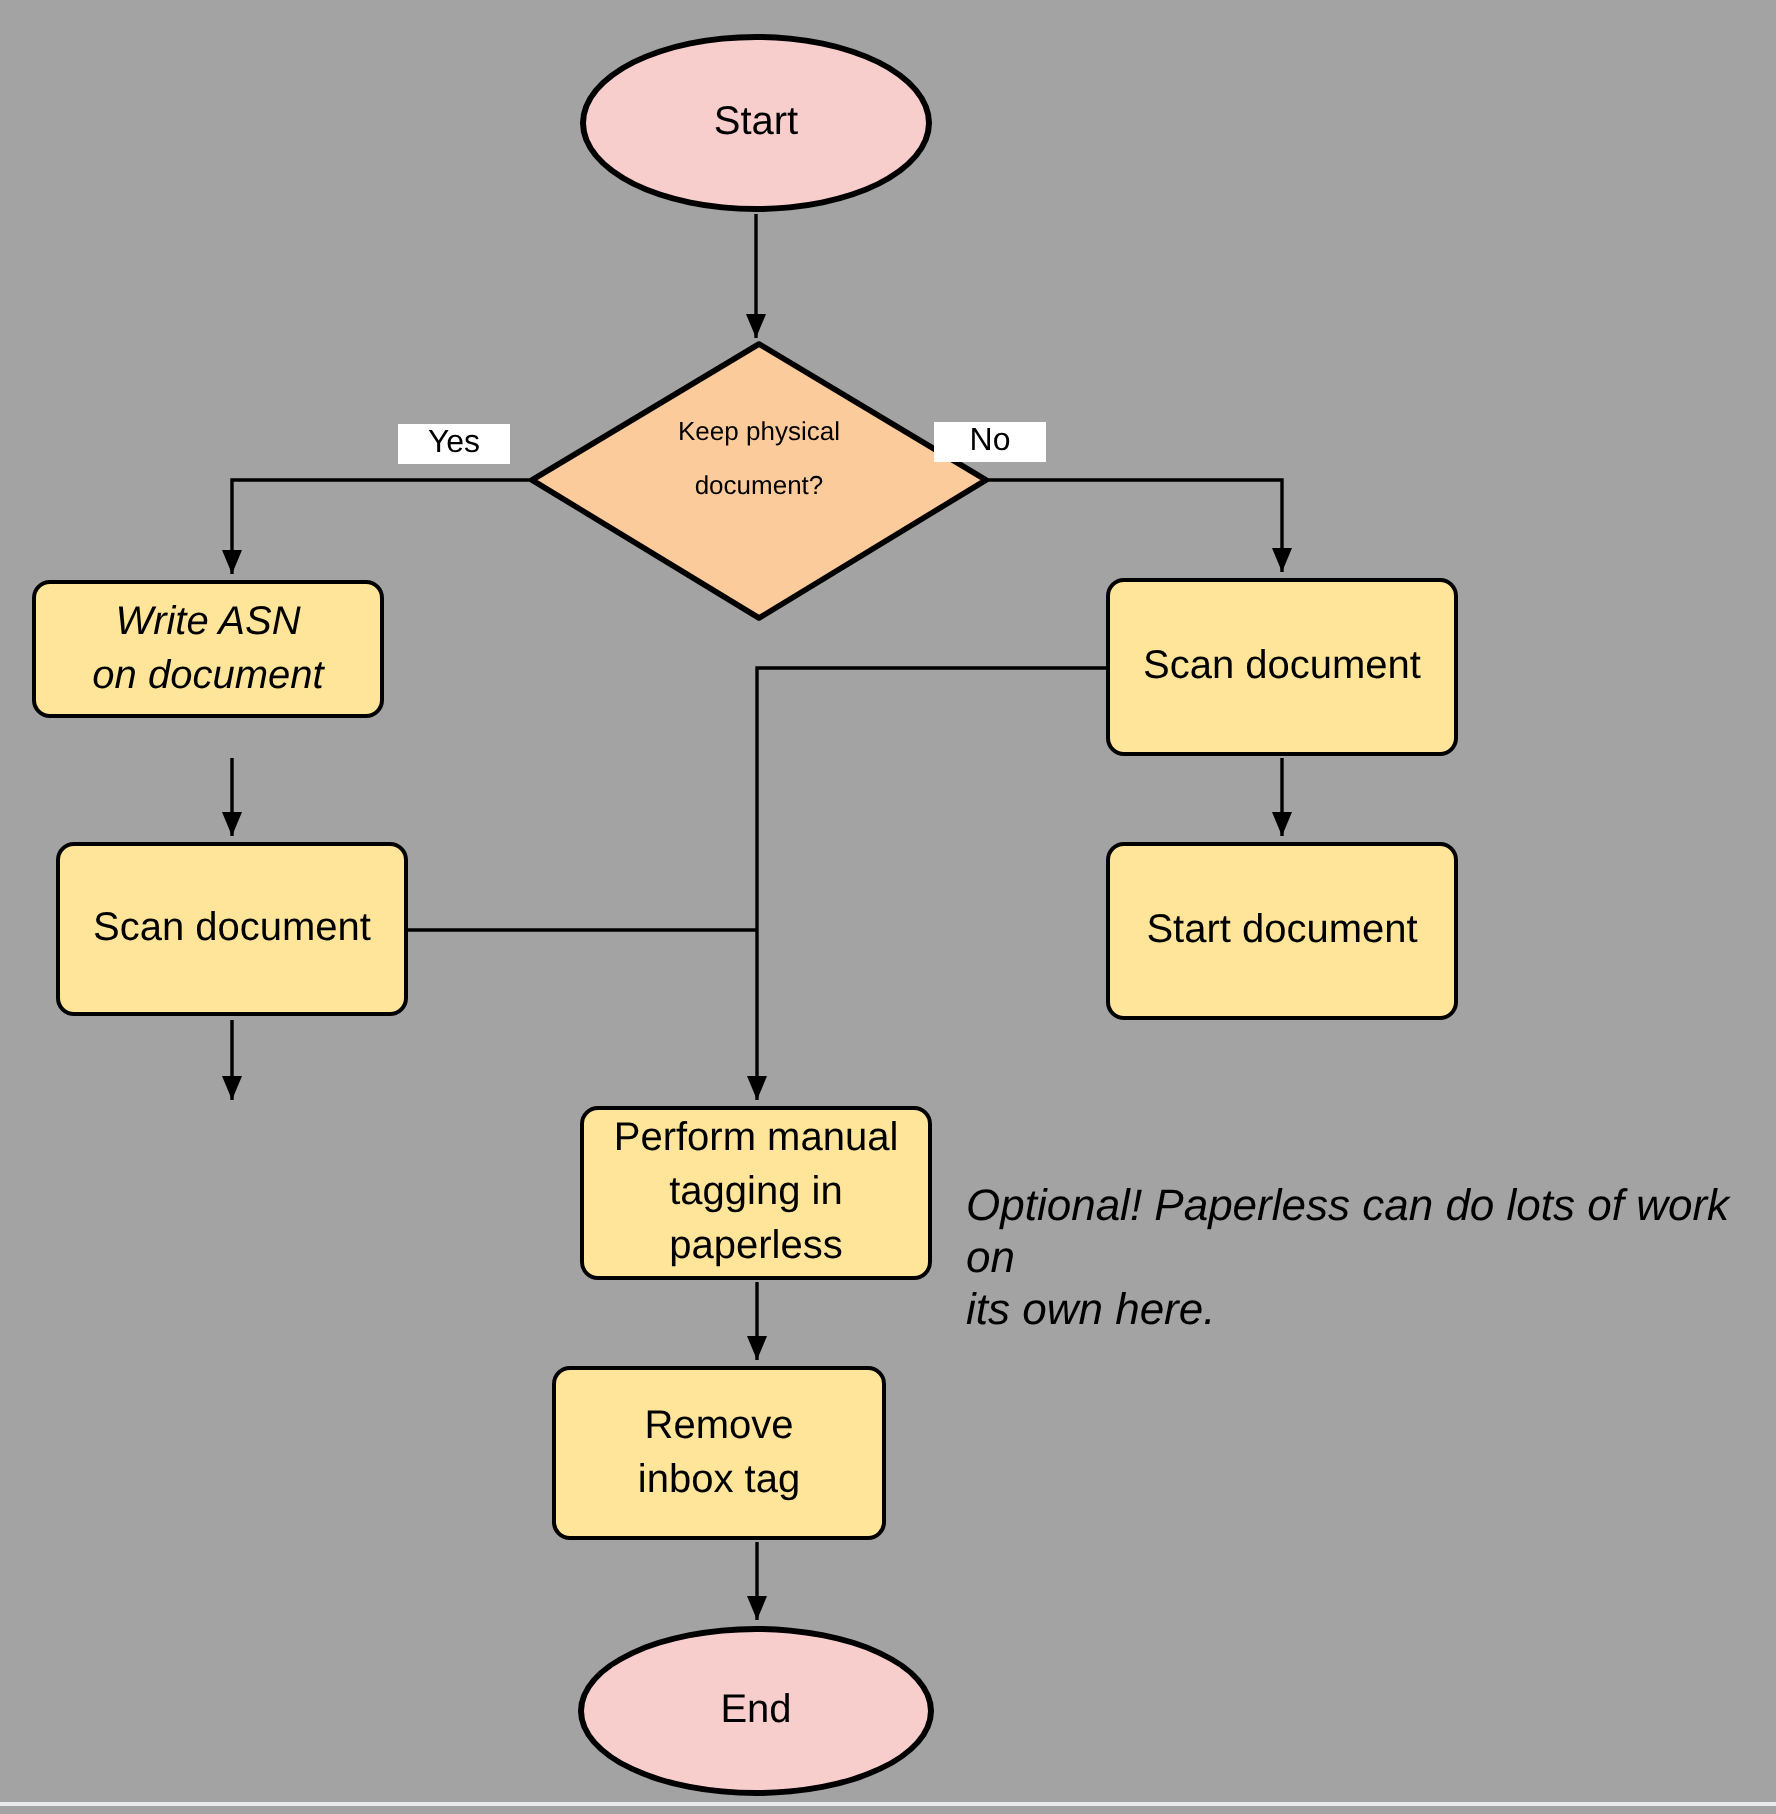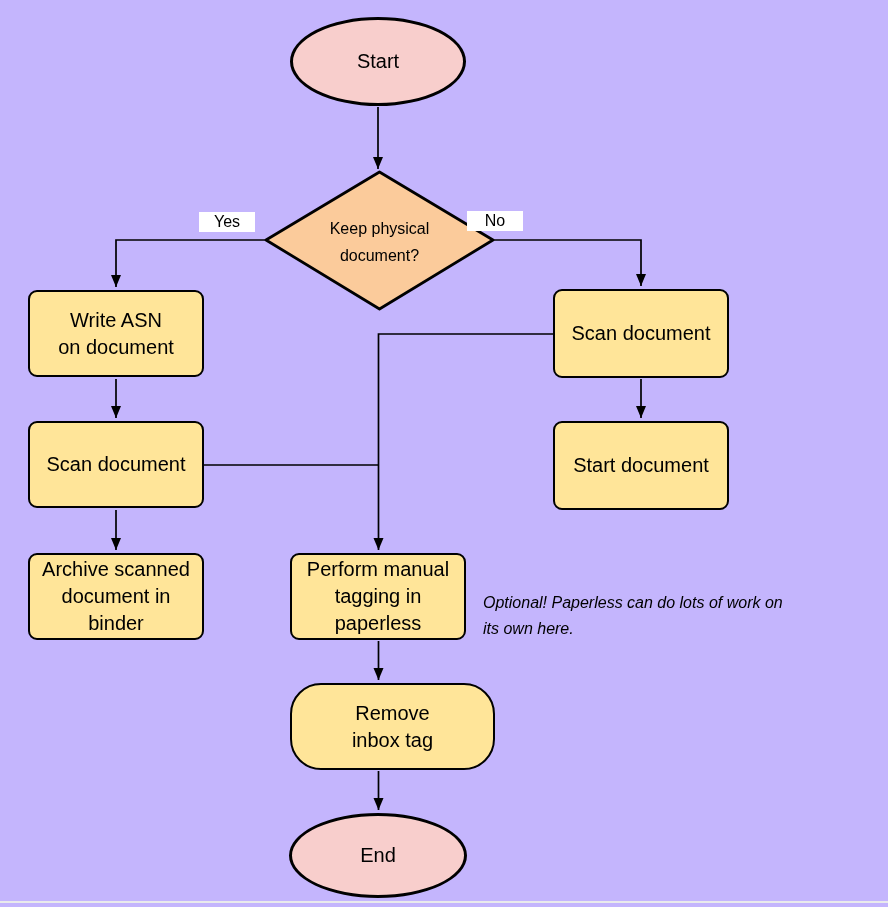--- a/index.html
+++ b/index.html
@@ -1,20 +1,20 @@
 <!DOCTYPE html>
 <html style="--terminator_fill: #f8cecc; --decision_fill: #fbcb9b; --process_fill: #ffe599; --stroke: #000000;"><head>
 <meta charset="utf-8">
 <style>
   html, body { margin: 0; padding: 0; background: #ffffff; }
   .canvas {
     position: relative;
     width: 888px;
     height: 907px;
-    background: #c4b5fd;
+    background: #a3a3a3;
     font-family: "Liberation Sans", "DejaVu Sans", sans-serif;
     color: #000000;
     overflow: hidden;
   }
   .edges {
     position: absolute;
     left: 0; top: 0;
     width: 888px; height: 907px;
   }
   .edges path.edge {
@@ -36,64 +36,64 @@
     font-size: 20px;
     line-height: 27px;
   }
   .terminator {
     background: var(--terminator_fill, #f8cecc);
     border-radius: 50%;
     border-width: 3px;
   }
   .diamond-label {
     position: absolute;
-    left: 266px; top: 173px;
+    left: 266px; top: 160px;
     width: 227px; height: 138px;
     display: flex;
     align-items: center;
     justify-content: center;
     text-align: center;
     white-space: pre-line;
-    font-size: 16px;
+    font-size: 13px;
     line-height: 27px;
   }
   .edge-label {
     position: absolute;
     width: 56px;
     height: 20px;
     display: flex;
     align-items: center;
     justify-content: center;
     font-size: 16px;
     background: #ffffff;
   }
   .annotation {
     position: absolute;
     left: 483px; top: 590px;
     width: 402px;
-    font-size: 16px;
+    font-size: 22px;
     font-style: italic;
     line-height: 26px;
     white-space: pre-line;
   }
   .page-divider {
     position: absolute;
     left: 0; top: 901px;
     width: 888px; height: 1.5px;
     background: #e9eaec;
   }
   
   .n-start   { left: 290px; top: 17px;  width: 176px; height: 89px; }
-  .n-writeasn{ left: 28px;  top: 290px; width: 176px; height: 87px; }
+  .n-writeasn{ left: 16px;  top: 290px; width: 176px; height: 69px; font-style: italic; }
   .n-scanl   { left: 28px;  top: 421px; width: 176px; height: 87px; }
   .n-archive { left: 28px;  top: 553px; width: 176px; height: 87px; }
   .n-scanr   { left: 553px; top: 289px; width: 176px; height: 89px; }
   .n-trash   { left: 553px; top: 421px; width: 176px; height: 89px; }
   .n-tagging { left: 290px; top: 553px; width: 176px; height: 87px; }
-  .n-remove  { left: 290px; top: 683px; width: 205px; height: 87px; border-radius: 31px; }
+  .n-remove  { left: 276px; top: 683px; width: 167px; height: 87px; }
   .n-end     { left: 289px; top: 813px; width: 178px; height: 85px; }
   .l-yes { left: 199px; top: 212px; }
   .l-no  { left: 467px; top: 211px; }
 </style>
 </head>
 <body>
 
 <div class="canvas">
 
   <svg class="edges" viewBox="0 0 888 907" xmlns="http://www.w3.org/2000/svg">
@@ -121,23 +121,20 @@
 
   <div class="diamond-label">Keep physical
 document?</div>
 
   <div class="edge-label l-yes">Yes</div>
   <div class="edge-label l-no">No</div>
 
   <div class="node n-writeasn">Write ASN
 on document</div>
   <div class="node n-scanl">Scan document</div>
-  <div class="node n-archive">Archive scanned
-document in
-binder</div>
 
   <div class="node n-scanr">Scan document</div>
   <div class="node n-trash">Start document</div>
 
   <div class="node n-tagging">Perform manual
 tagging in
 paperless</div>
   <div class="node n-remove">Remove
 inbox tag</div>
 

